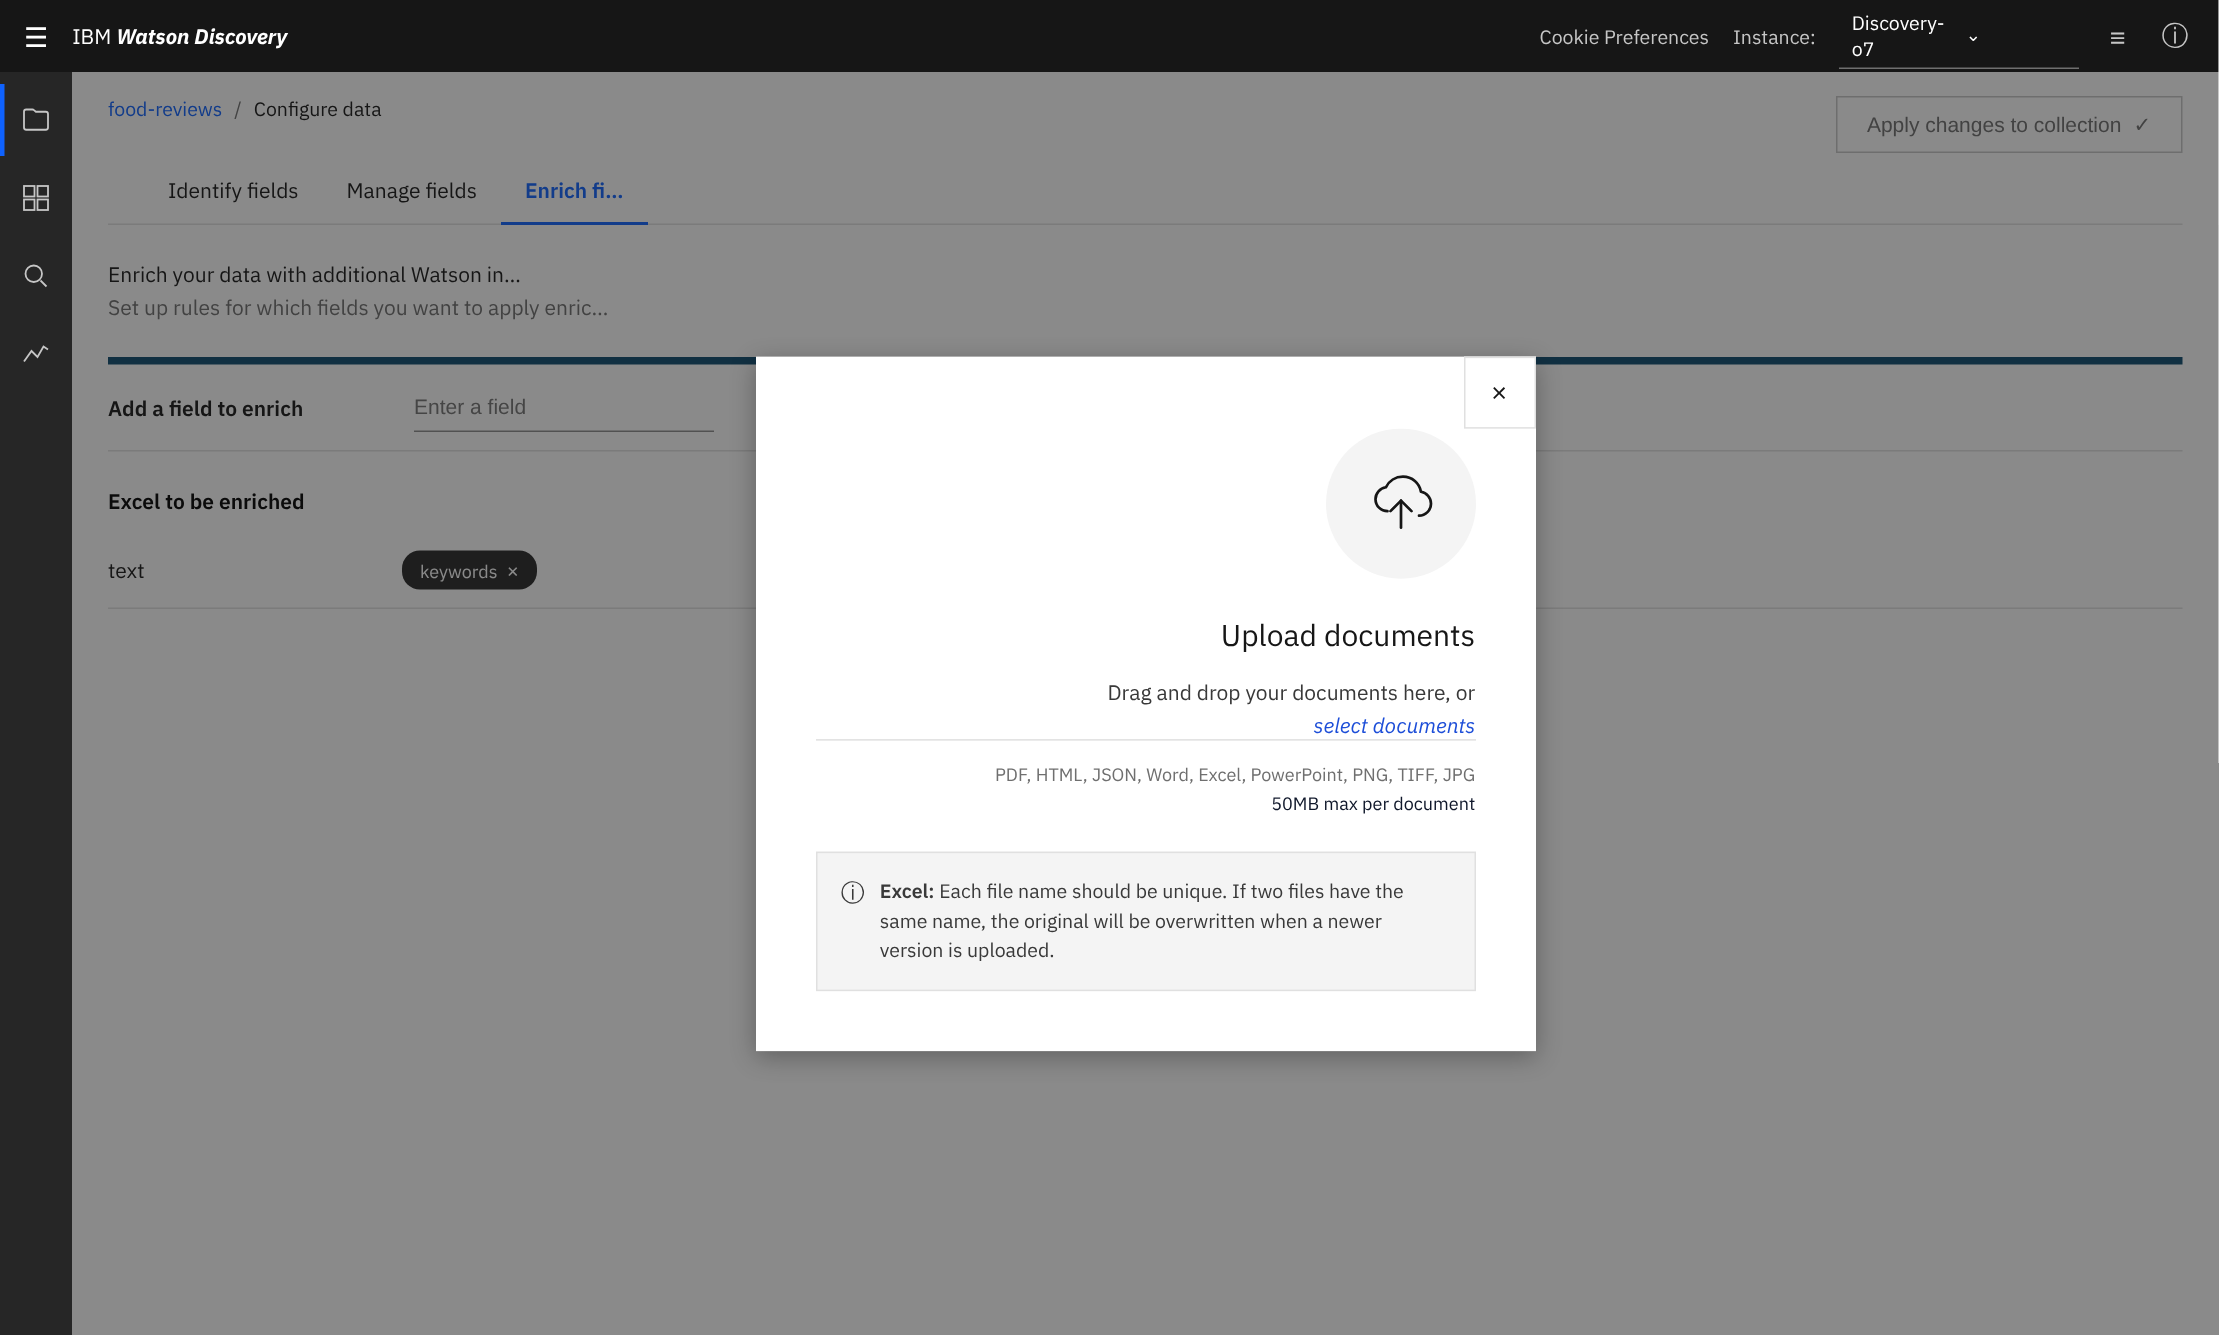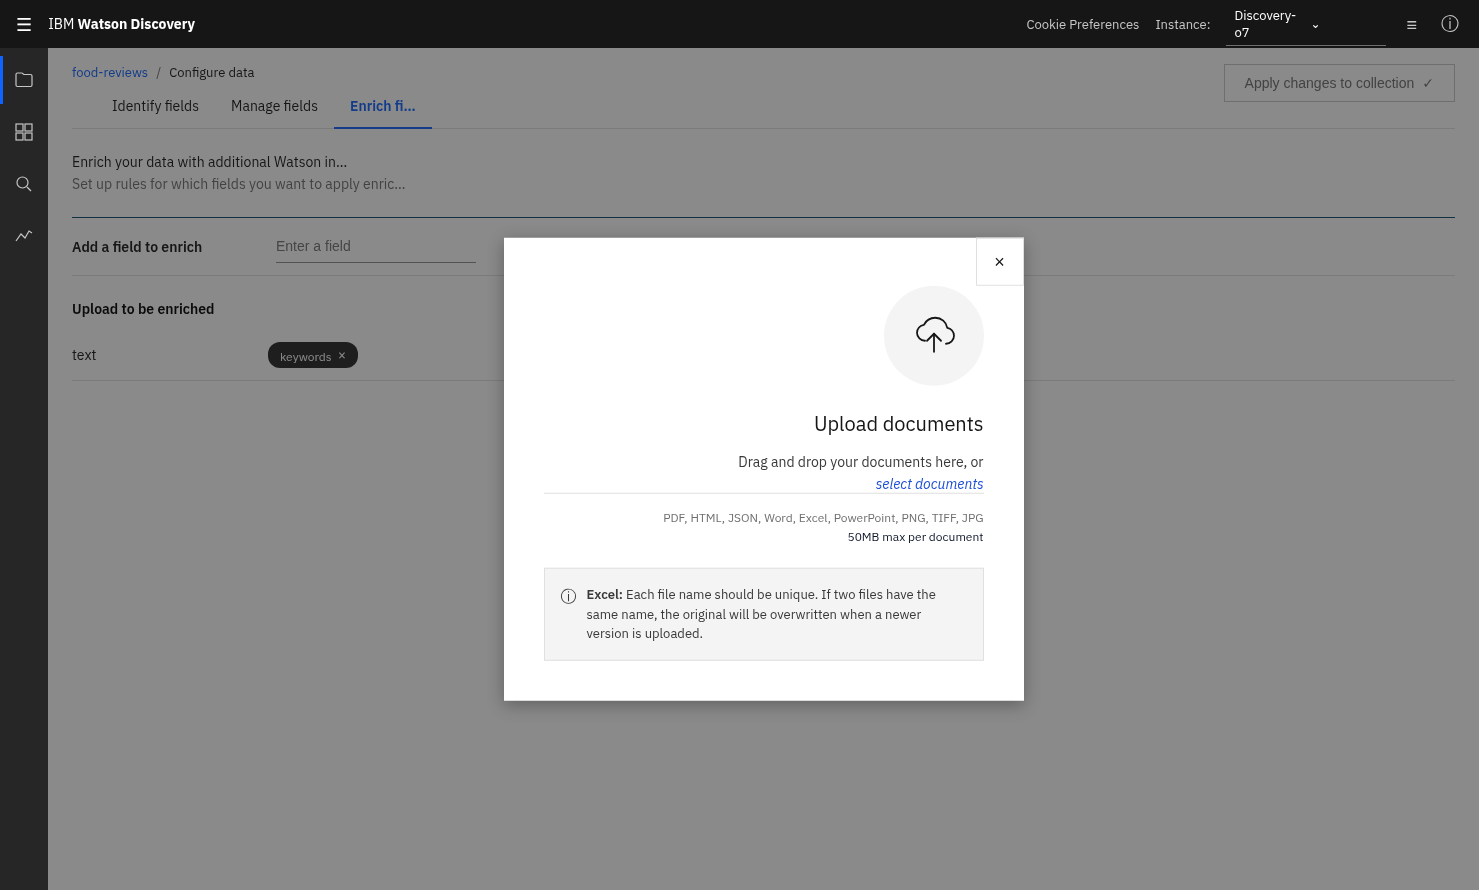--- a/index.html
+++ b/index.html
@@ -21,21 +21,21 @@
       cursor: pointer;
       font-size: 18px;
       color: #fff;
     }
     .topnav-title {
       font-size: 14px;
       font-weight: 400;
       color: #fff;
       flex: 1;
     }
-    .topnav-title strong { font-weight: 700; }
+    .topnav-title strong { font-weight: 700; font-style: italic; }
     .topnav-right {
       display: flex;
       align-items: center;
       gap: 16px;
     }
     .cookie-prefs {
       font-size: 13px;
       color: #c6c6c6;
       cursor: pointer;
     }
@@ -114,21 +114,21 @@
     
     .page-header {
       padding: 16px 24px 0;
       background: #fff;
     }
     .breadcrumb {
       display: flex;
       align-items: center;
       gap: 8px;
       font-size: 13px;
-      margin-bottom: 4px;
+      margin-bottom: 25px;
     }
     .breadcrumb-link {
       color: #0f62fe;
       cursor: pointer;
       text-decoration: none;
     }
     .breadcrumb-sep { color: #6f6f6f; }
     .breadcrumb-current { color: #161616; }
 
     .apply-btn {
@@ -180,21 +180,21 @@
       font-size: 14px;
       color: #6f6f6f;
       margin-bottom: 24px;
     }
 
     .field-add-row {
       display: flex;
       align-items: center;
       padding: 12px 0;
       border-bottom: 1px solid #e0e0e0;
-      border-top: 1px solid #0c4a6e;
+      border-top: 5px solid #0c4a6e;
       gap: 24px;
     }
     .field-label {
       font-size: 14px;
       font-weight: 600;
       color: #161616;
       min-width: 180px;
     }
     .field-input {
       border: none;
@@ -428,21 +428,21 @@
     <div class="page-content">
       <p class="section-description">Enrich your data with additional Watson in…</p>
       <p class="section-sub">Set up rules for which fields you want to apply enric…</p>
 
       <div class="field-add-row">
         <span class="field-label">Add a field to enrich</span>
         <input class="field-input" type="text" placeholder="Enter a field" style="">
       </div>
 
       <div class="fields-section">
-        <div class="fields-section-title">Upload to be enriched</div>
+        <div class="fields-section-title">Excel to be enriched</div>
         <div class="field-row">
           <span class="field-row-name">text</span>
           <div class="tag">
             <span>keywords</span>
             <span class="tag-close">×</span>
           </div>
         </div>
       </div>
     </div>
 

